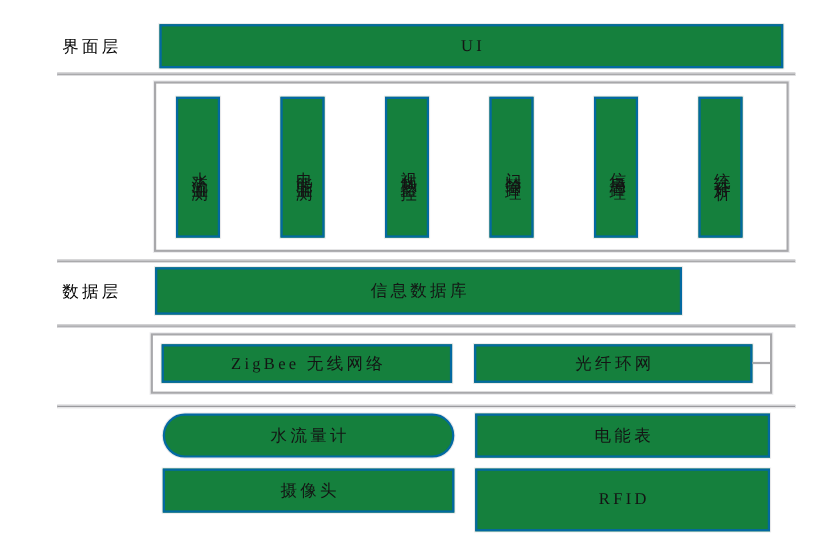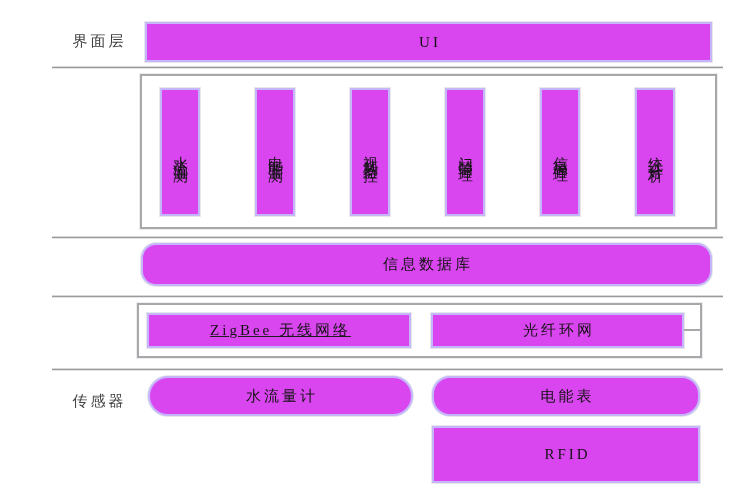--- a/index.html
+++ b/index.html
@@ -31,37 +31,37 @@
     height: 3px;
     background: #9b9b9e;
     border-top: 1px solid #d7d7da;
     border-bottom: 1px solid #e4e4e6;
     box-sizing: border-box;
   }
 
   
   .layer-label {
     position: absolute;
-    left: 52px;
+    left: 36px;
     width: 92px;
     text-align: center;
     font-size: 15px;
     line-height: 21px;
     letter-spacing: 3px;
     text-indent: 3px;
-    color: #404040;
-    font-family: Liberation Mono, monospace;
+    color: #000000;
+    font-family: Liberation Sans, sans-serif;
   }
 
   
   .box {
     position: absolute;
     box-sizing: border-box;
-    background: #d946ef;
-    border: 2px solid #c4b5fd;
+    background: #15803d;
+    border: 2px solid #0369a1;
     box-shadow: 0 0 0 1px #e8e8ea;
     text-align: center;
   }
   .box > .box-label {
     display: block;
     width: 100%;
     height: 100%;
     display: flex;
     align-items: center;
     justify-content: center;
@@ -101,24 +101,24 @@
 <div id="diagram">
 
   <div class="divider" style="top:66px;"></div>
   <div class="divider" style="top:236px;"></div>
   <div class="divider" style="top:295px;"></div>
   <div class="divider" style="top:368px;"></div>
 
   <div class="layer-label" style="top:32px;">界面层</div>
 
 
+  <div class="layer-label" style="top:255px;">数据层</div>
 
 
   <div class="layer-label" style="top:392px;">
-    <div>传感器</div>
   </div>
 
   <div class="box" style="left:145px; top:22px; width:567px; height:40px;">
     <span class="box-label">UI</span>
   </div>
 
   <div class="group-box" style="left:140px; top:74px; width:577px; height:155px;">
 
     <div class="box vbox" style="left:18px; top:12px; width:40px; height:128px;">
       <span class="box-label">水流监测</span>
@@ -138,43 +138,46 @@
 
     <div class="box vbox" style="left:398px; top:12px; width:40px; height:128px;">
       <span class="box-label">信息管理</span>
     </div>
 
     <div class="box vbox" style="left:493px; top:12px; width:40px; height:128px;">
       <span class="box-label">统计分析</span>
     </div>
   </div>
 
-  <div class="box" style="left:141px; top:243px; width:571px; height:43px;border-radius:15px;">
+  <div class="box" style="left:141px; top:243px; width:479px; height:43px;">
     <span class="box-label">信息数据库</span>
   </div>
 
   <div class="group-box" style="left:137px; top:303px; width:565px; height:55px;">
 
-    <div class="box" style="left:8px; top:8px; width:264px; height:35px;text-decoration:underline;">
+    <div class="box" style="left:8px; top:8px; width:264px; height:35px;">
       <span class="box-label">ZigBee 无线网络</span>
     </div>
 
     <div class="box" style="left:292px; top:8px; width:253px; height:35px;">
       <span class="box-label">光纤环网</span>
     </div>
 
     <div class="stub" style="left:545px; top:24px; width:16px; height:2px;"></div>
   </div>
 
   <div class="box" style="left:148px; top:376px; width:265px; height:40px;border-radius:20px;">
     <span class="box-label">水流量计</span>
   </div>
 
-  <div class="box" style="left:432px; top:376px; width:268px; height:40px;border-radius:18px;">
+  <div class="box" style="left:432px; top:376px; width:268px; height:40px;">
     <span class="box-label">电能表</span>
   </div>
 
+  <div class="box" style="left:148px; top:426px; width:265px; height:40px;">
+    <span class="box-label">摄像头</span>
+  </div>
 
   <div class="box" style="left:432px; top:426px; width:268px; height:57px;">
     <span class="box-label">RFID</span>
   </div>
 
 </div>
 
 </body></html>

